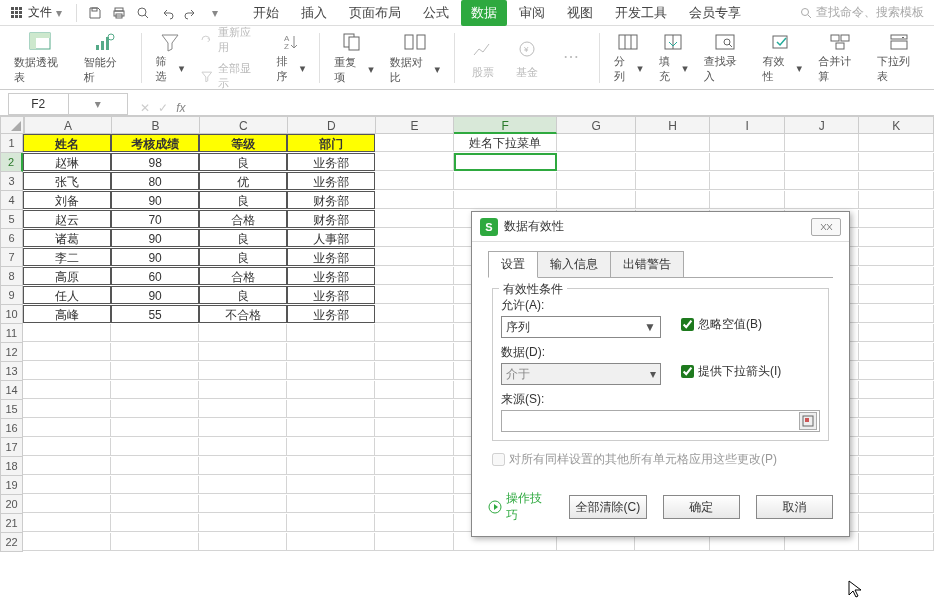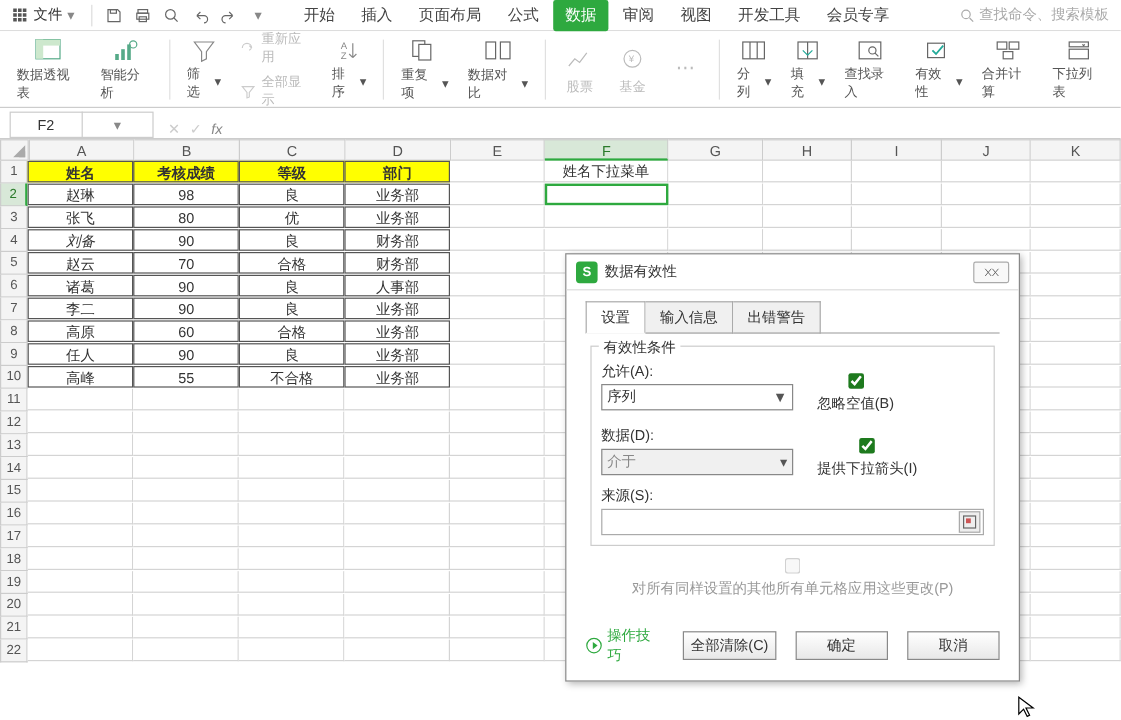--- a/index.html
+++ b/index.html
@@ -60,21 +60,21 @@
 .dlg-tab.active { background: #fff; border-bottom-color: #fff; }
 .dlg-tab + .dlg-tab { border-left: none; }
 .dlg-body { border-top: 1px solid #aaa; margin: 0 16px; padding: 10px 4px 16px; }
 .fieldset { border: 1px solid #ccc; padding: 8px; margin-bottom: 10px; position: relative; }
 .fieldset > legend { position: absolute; top: -8px; left: 6px; background: #fff; padding: 0 4px; font-size: 12px; }
 .frow { display: flex; align-items: center; gap: 20px; margin-bottom: 6px; }
 .fcol { display: flex; flex-direction: column; gap: 2px; }
 .sel { width: 160px; height: 22px; border: 1px solid #888; background: #fff; display: flex; align-items: center; padding: 0 4px; justify-content: space-between; font-size: 12px; }
 .sel.disabled { background: #f0f0f0; color: #888; }
 .sel .dd { color: #555; }
-.chk { display: flex; align-items: center; gap: 4px; font-size: 12px; flex-direction: column; }
+.chk { display: flex; align-items: center; gap: 4px; font-size: 12px; }
 .chk input { accent-color: #1e7a1e; }
 .src-input { width: 100%; height: 22px; border: 1px solid #aaa; display: flex; align-items: center; justify-content: flex-end; padding: 0 2px; }
 .range-btn { width: 18px; height: 18px; border: 1px solid #aaa; background: #eee; display: flex; align-items: center; justify-content: center; }
 .dlg-footer { display: flex; align-items: center; padding: 6px 16px 12px; gap: 16px; }
 .tip { display: flex; align-items: center; gap: 4px; color: #2ea93f; font-size: 12px; margin-right: auto; }
 .btn { width: 78px; height: 24px; border: 1px solid #888; background: linear-gradient(#fff, #e8e8e8); font-size: 12px; display: flex; align-items: center; justify-content: center; }
 
 .cursor { position: absolute; left: 848px; top: 580px; font-size: 16px; color: #000; z-index: 200; pointer-events: none; }
 svg { display: block; }
 </style>
@@ -405,21 +405,21 @@
         <div class="cell" style="width: 82px;"></div>
         <div class="cell" style="width: 108px;"></div>
         <div class="cell" style="width: 82px;"></div>
         <div class="cell" style="width: 78px;"></div>
         <div class="cell" style="width: 78px;"></div>
         <div class="cell" style="width: 78px;"></div>
         <div class="cell" style="width: 78px;"></div>
       </div>
       <div class="row">
         <div class="row-h">4</div>
-        <div class="cell data-cell" style="width: 92px; font-style: italic;">刘备</div>
+        <div class="cell data-cell" style="width: 92px;">刘备</div>
         <div class="cell data-cell" style="width: 92px;">90</div>
         <div class="cell data-cell" style="width: 92px;">良</div>
         <div class="cell data-cell" style="width: 92px;">财务部</div>
         <div class="cell" style="width: 82px;"></div>
         <div class="cell" style="width: 108px;"></div>
         <div class="cell" style="width: 82px;"></div>
         <div class="cell" style="width: 78px;"></div>
         <div class="cell" style="width: 78px;"></div>
         <div class="cell" style="width: 78px;"></div>
         <div class="cell" style="width: 78px;"></div>

